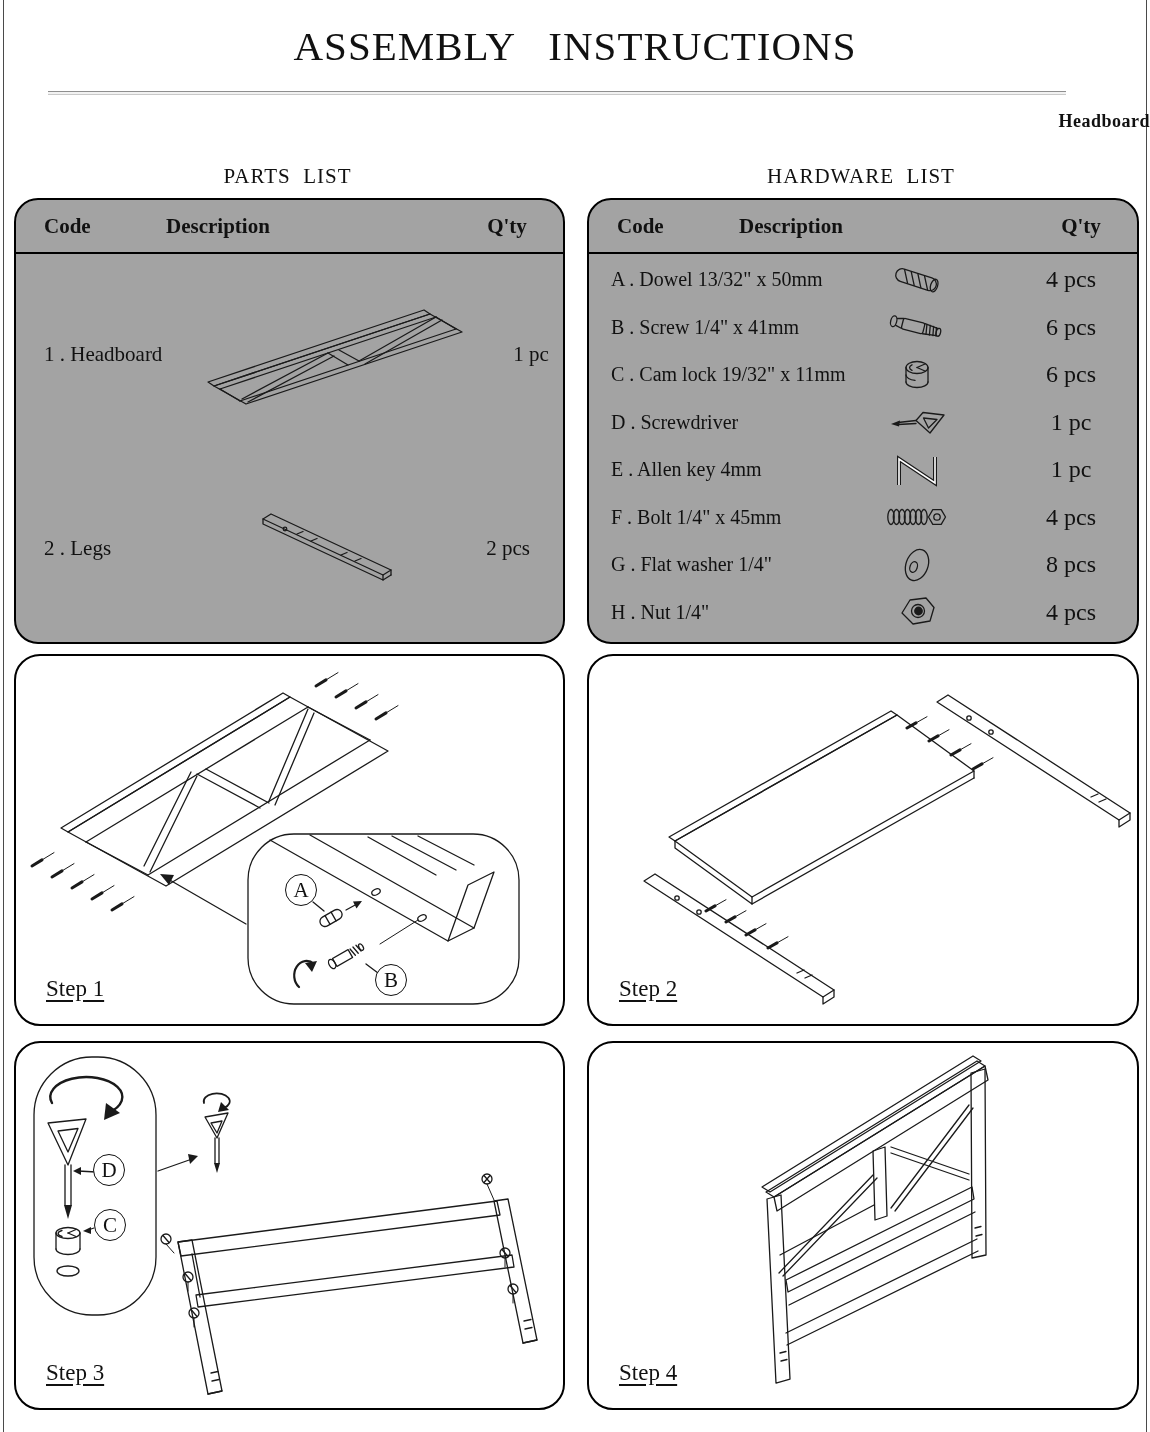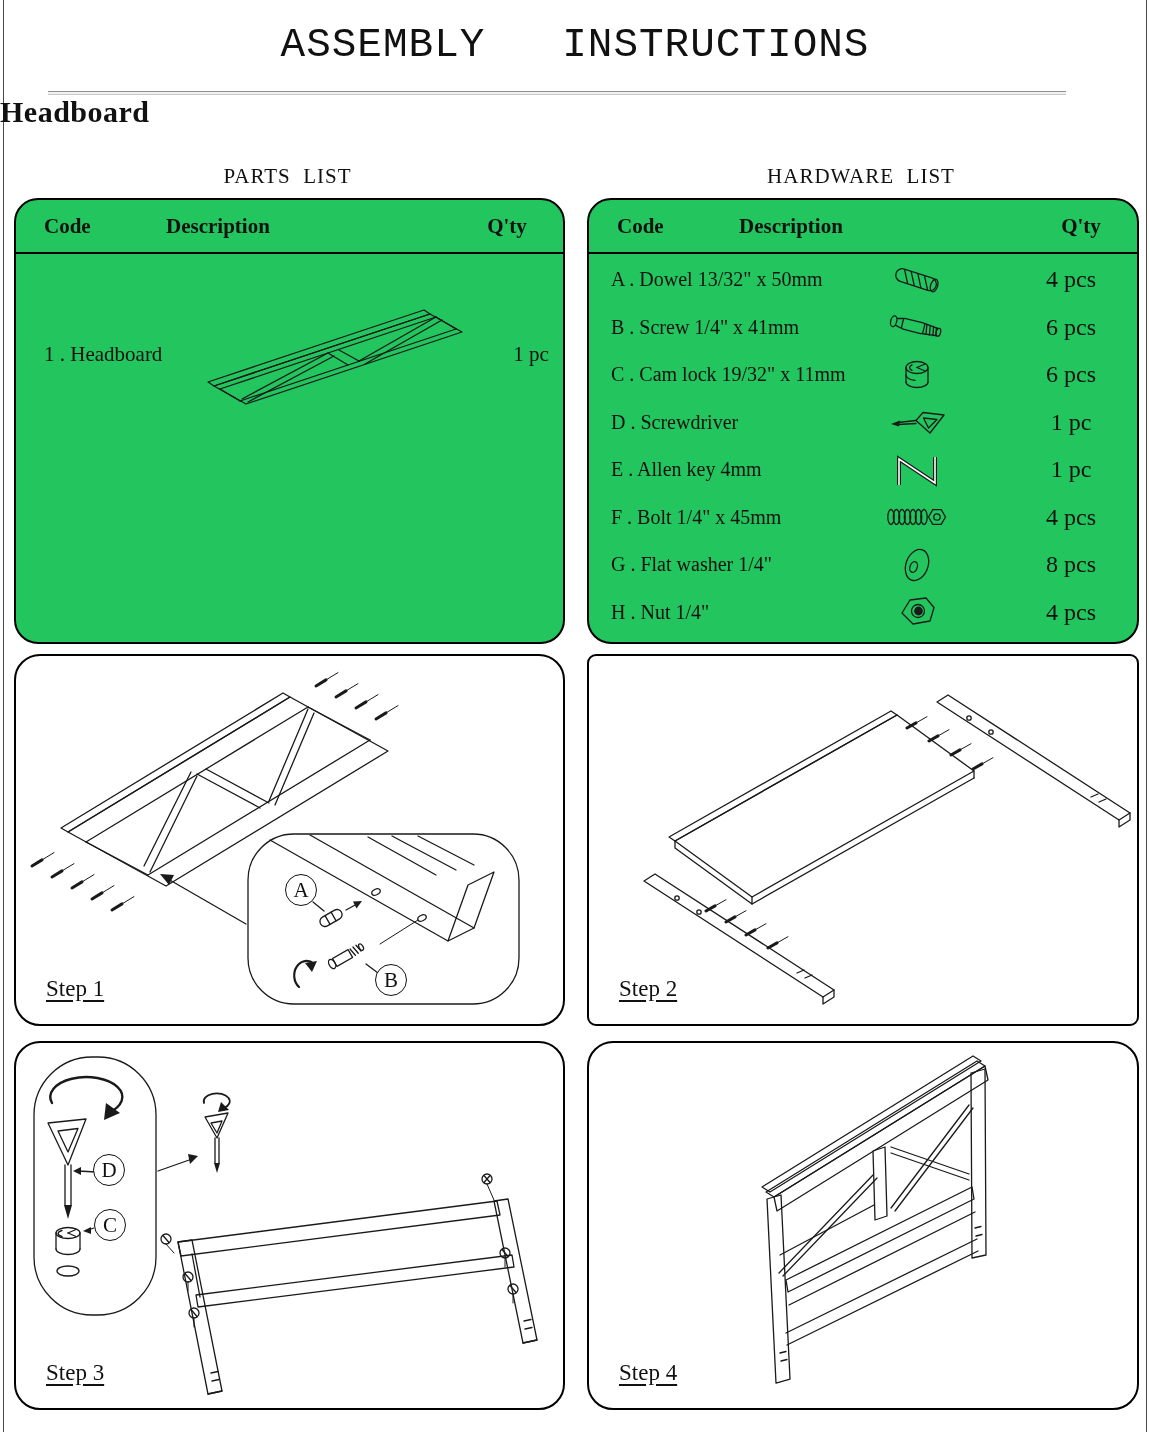--- a/index.html
+++ b/index.html
@@ -6,61 +6,61 @@
   .page{
     position:relative;width:1150px;height:1432px;background:#ffffff;
     font-family:"Liberation Serif","DejaVu Serif",serif;color:#111;
     overflow:hidden;margin:0 auto;
   }
   .edge-line{position:absolute;top:0;bottom:0;width:0;border-left:1.5px solid #4a4a4a;}
   .edge-left{left:3px;}
   .edge-right{left:1146px;}
   .doc-title{
     position:absolute;top:22px;left:0;width:100%;margin:0;text-align:center;
-    font-size:41px;font-weight:400;letter-spacing:1px;white-space:pre;font-family:Liberation Mono, monospace;
+    font-size:41px;font-weight:400;letter-spacing:1px;white-space:pre;
   }
   .title-rule{
     position:absolute;top:91px;left:48px;width:1018px;height:2px;
     border-top:1px solid #8f8f8f;border-bottom:1px solid #c9c9c9;background:#f2f2f2;
   }
   .doc-subtitle{
-    position:absolute;top:95px;left:0;width:100%;margin:0;text-align:left;
-    font-size:30px;font-weight:700;letter-spacing:.5px;
+    position:absolute;top:111px;left:0;width:100%;margin:0;text-align:right;
+    font-size:18px;font-weight:700;letter-spacing:.5px;
   }
   .list-heading{
     position:absolute;top:164px;text-align:center;font-size:21px;
     letter-spacing:1px;white-space:pre;
   }
   .list-heading.parts{left:14px;width:547px;}
   .list-heading.hardware{left:587px;width:548px;}
-  .panel{position:absolute;border:2px solid #000;border-radius:24px;background:#22c55e;}
+  .panel{position:absolute;border:2px solid #000;border-radius:24px;background:#a3a3a3;}
   .panel-parts{left:14px;top:198px;width:547px;height:442px;}
   .panel-hardware{left:587px;top:198px;width:548px;height:442px;}
   .panel-header{
     display:flex;align-items:center;height:52px;border-bottom:2px solid #000;
     font-weight:700;font-size:21px;
   }
   .col-code{width:150px;padding-left:28px;box-sizing:border-box;}
   .col-desc{flex:1;text-align:left;font-family:Liberation Serif, serif;}
   .col-qty{width:112px;text-align:center;}
-  .part-rows{position:absolute;top:54px;left:0;right:0;bottom:0;display:flex;flex-direction:row;border-radius:27px;}
+  .part-rows{position:absolute;top:54px;left:0;right:0;bottom:0;display:flex;flex-direction:column;border-radius:27px;}
   .part-row{display:grid;grid-template-columns:180px 1fr 110px;align-items:center;}
   .part-row.r1{height:200px;}
   .part-row.r2{flex:1;gap:17px;}
   .part-label{padding-left:28px;font-size:21px;}
   .part-art{justify-self:center;}
   .part-qty{font-size:21px;text-align:center;}
   .hw-rows{position:absolute;top:54px;left:0;right:0;bottom:0;display:flex;flex-direction:column;padding:2px 0 6px;}
   .hw-row{flex:1;display:grid;grid-template-columns:240px 176px 132px;align-items:center;}
   .hw-label{padding-left:22px;font-size:20px;white-space:nowrap;}
   .hw-icon{justify-self:center;}
   .hw-qty{font-size:24px;text-align:center;}
   .step-panel{position:absolute;border:2px solid #000;border-radius:26px;background:#fff;}
   .step1{left:14px;top:654px;width:547px;height:368px;}
-  .step2{left:587px;top:654px;width:548px;height:368px;border-radius:9px;}
+  .step2{left:587px;top:654px;width:548px;height:368px;}
   .step3{left:14px;top:1041px;width:547px;height:365px;}
   .step4{left:587px;top:1041px;width:548px;height:365px;}
   .step-art{position:absolute;left:0;top:0;width:100%;height:100%;}
   .step-label{
     position:absolute;left:30px;bottom:22px;font-size:23px;
     text-decoration:underline;text-underline-offset:4px;margin-top:20px;
   }
   .callout{
     position:absolute;width:30px;height:30px;border:1.7px solid #111;border-radius:50%;
     display:flex;align-items:center;justify-content:center;font-size:21px;background:#fff;

